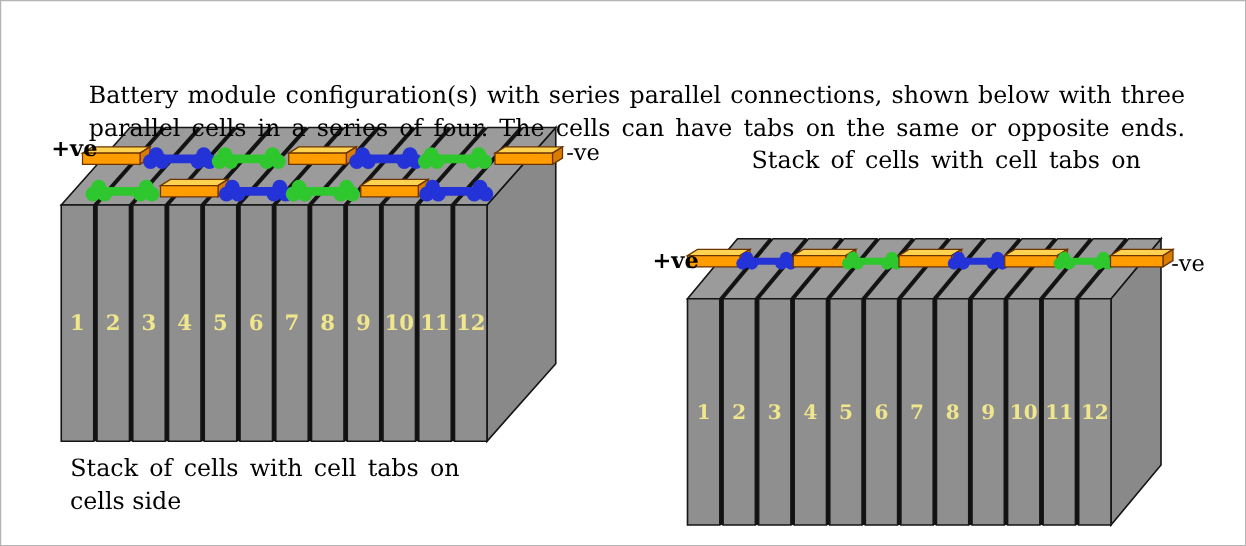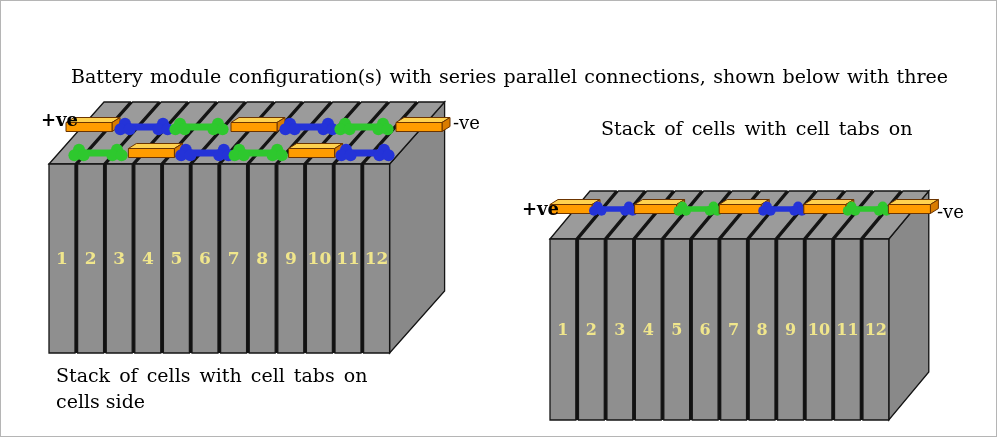--- a/index.html
+++ b/index.html
@@ -12,21 +12,21 @@
   .stage { position:absolute; left:0; top:0; }
   .title { position:absolute; left:70px; top:26px; width:877px; font-size:19px; line-height:27px;margin-top:36px; }
   .title .tline { text-align:justify; text-align-last:justify; }
   .terminal { position:absolute; font-size:18px; white-space:nowrap; }
   .terminal.pos { font-weight:bold;margin-left:13px; }
   #pos-left  { left:27px;  top:108px; }
   #neg-left  { left:452px; top:111px; }
   #pos-right { left:508px; top:197px; }
   #neg-right { left:936px; top:200px; }
   .caption { position:absolute; font-size:19px; line-height:26px; }
-  .caption .cline1 { word-spacing:3px; }
+  .caption .cline1 { word-spacing:3px;text-align:center; }
   #caption-left  { left:55px;  top:361px; width:312px; }
   #caption-right { left:600px; top:114px; width:312px; }
 </style>
 </head>
 <body>
 
 <div class="canvas">
 
   <svg class="stage" id="stage" width="997" height="437" viewBox="0 0 997 437">
       <g>
@@ -312,20 +312,21 @@
         <g>
           <polygon points="887.4,203.5 895.4,198.5 937.4,198.5 929.4,203.5" fill="#ffd24f" stroke="#6b3400" stroke-width="1"></polygon>
           <polygon points="929.4,203.5 937.4,198.5 937.4,207.5 929.4,212.5" fill="#d97c00" stroke="#6b3400" stroke-width="1"></polygon>
           <polygon points="887.4,203.5 929.4,203.5 929.4,212.5 887.4,212.5" fill="#ff9c00" stroke="#6b3400" stroke-width="1"></polygon>
         </g>
       </g>
     </svg>
 
   <div class="title">
     <div class="tline">Battery module configuration(s) with series parallel connections, shown below with three</div>
+    <div class="tline">parallel cells in a series of four. The cells can have tabs on the same or opposite ends.</div>
   </div>
 
   <div class="terminal pos" id="pos-left">+ve</div>
   <div class="terminal neg" id="neg-left">-ve</div>
   <div class="terminal pos" id="pos-right">+ve</div>
   <div class="terminal neg" id="neg-right">-ve</div>
 
   <div class="caption" id="caption-left">
     <div class="cline1">Stack of cells with cell tabs on</div>
     <div>cells side</div>

